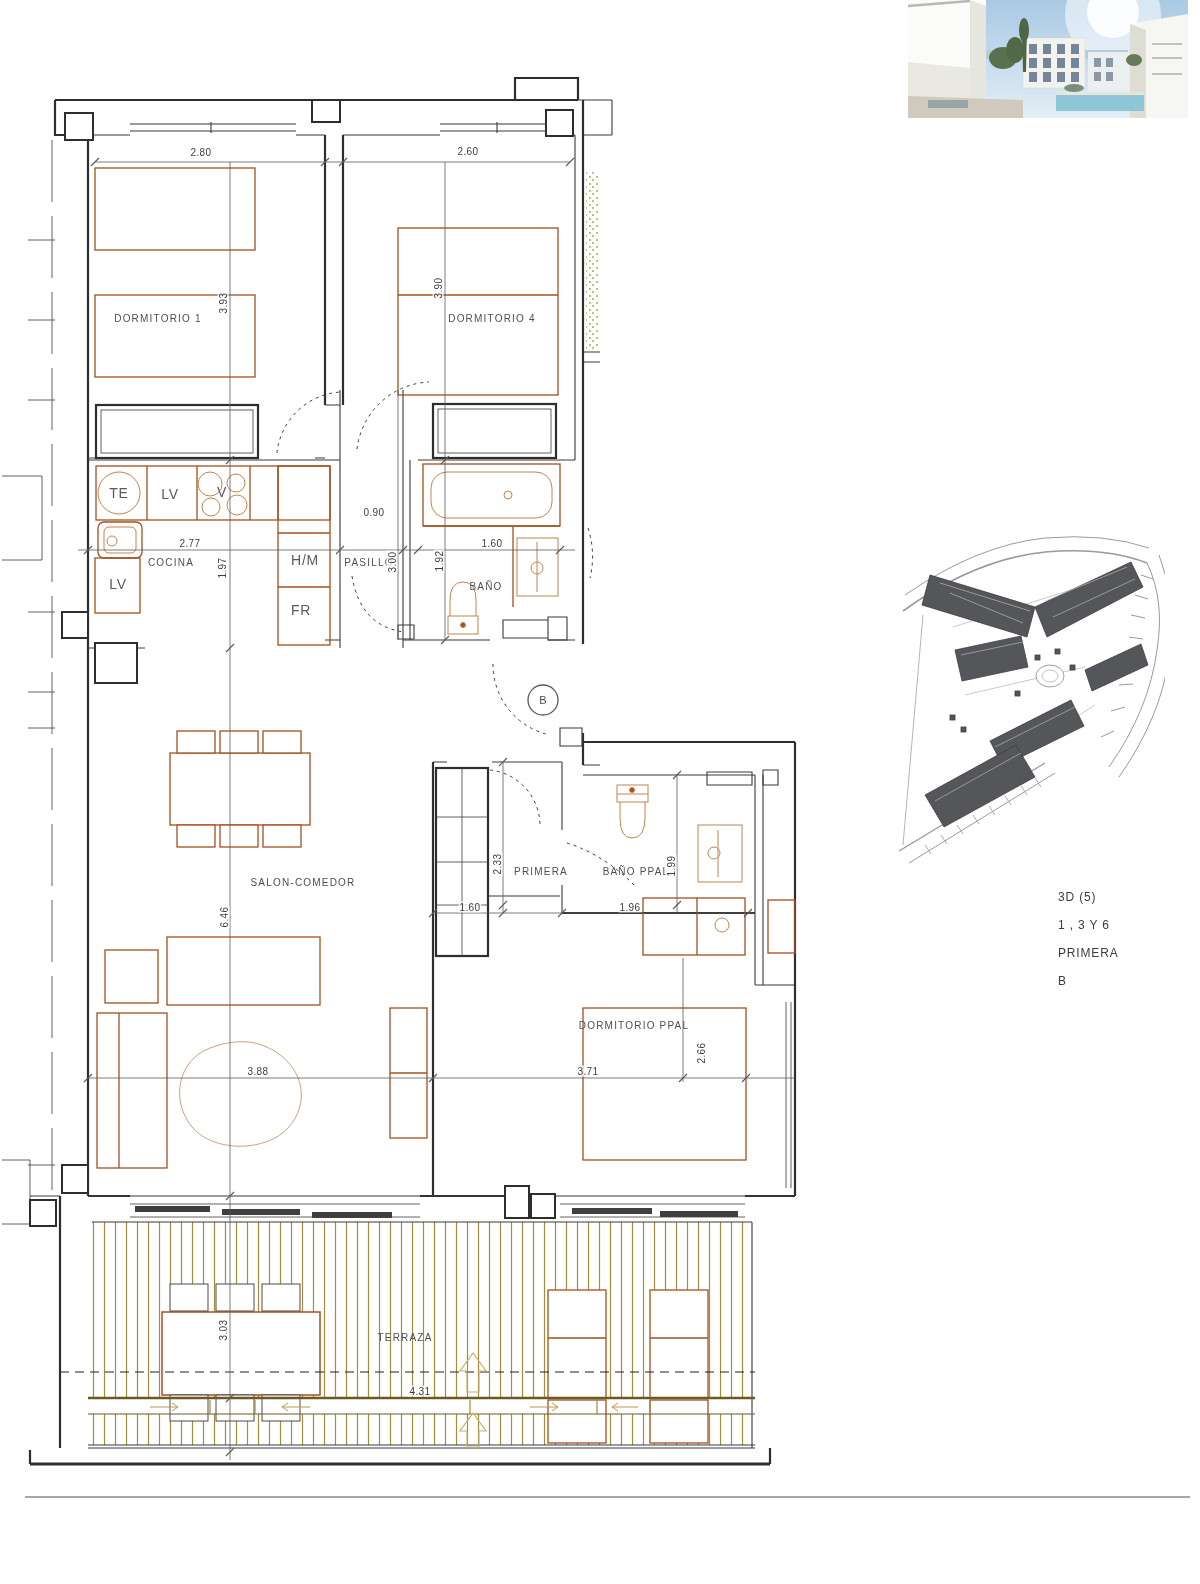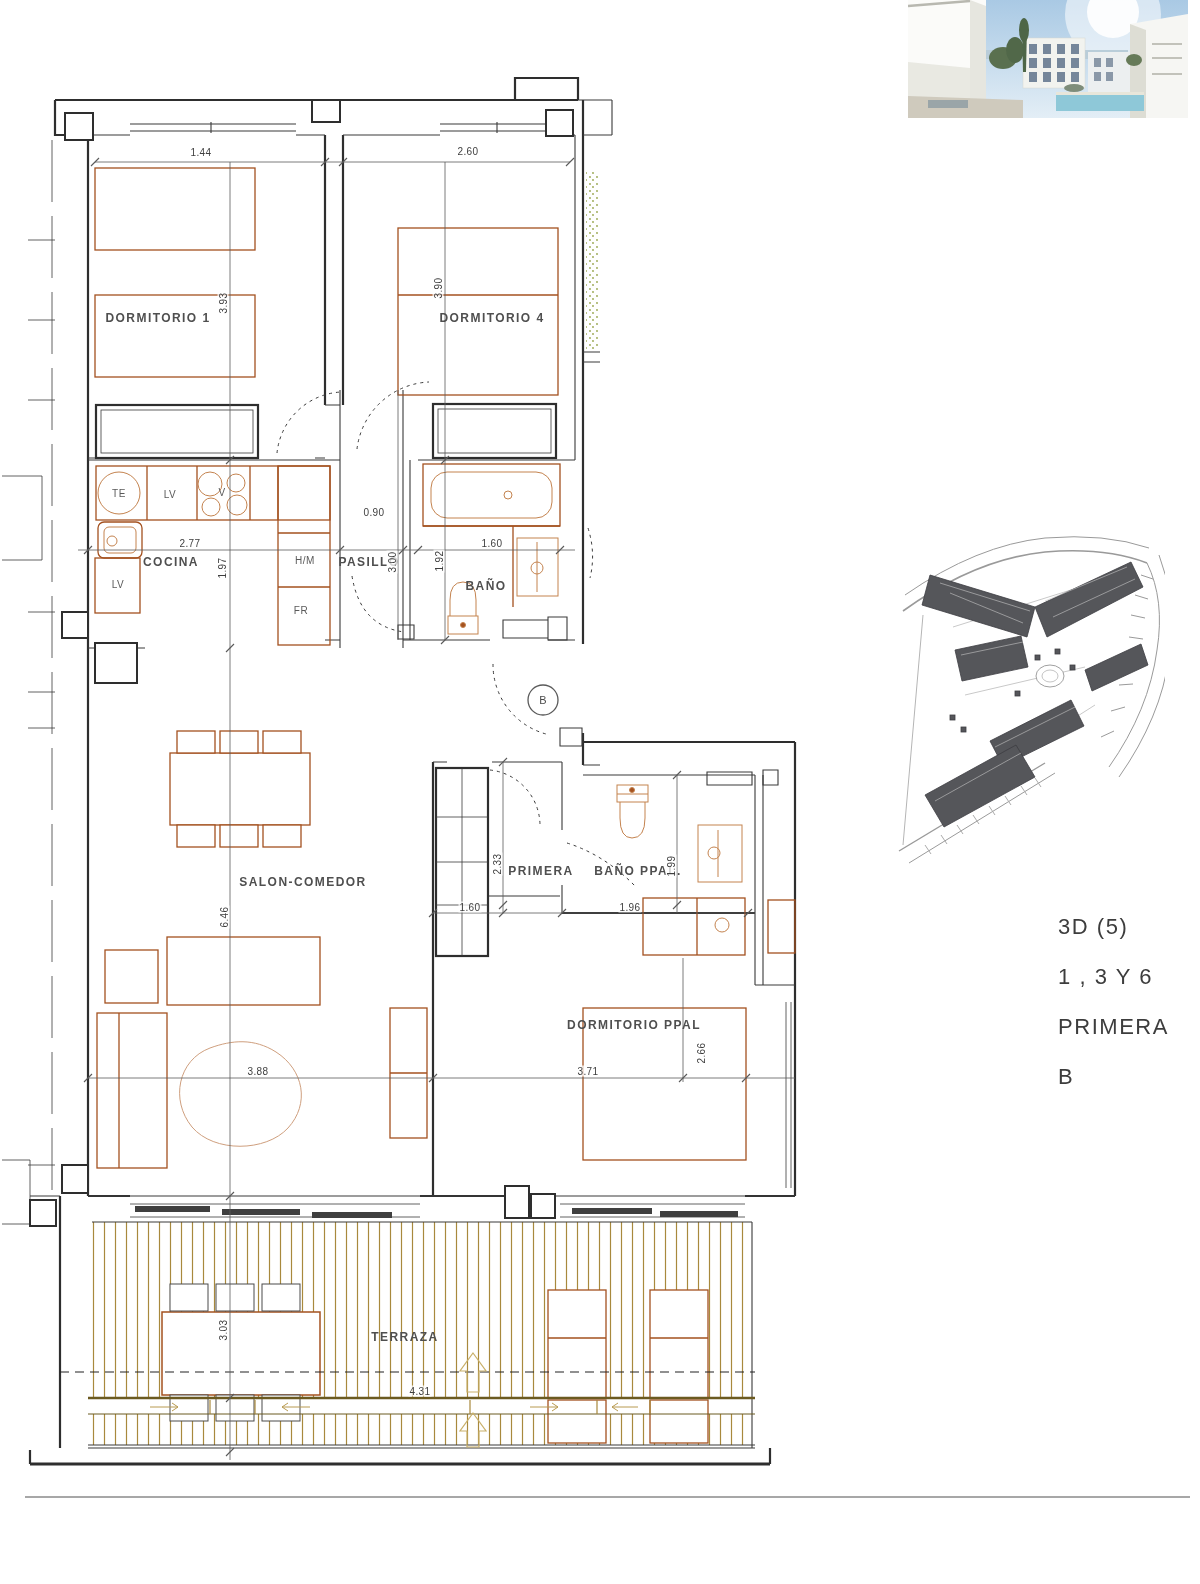--- a/index.html
+++ b/index.html
@@ -1,31 +1,31 @@
 <!DOCTYPE html>
 <html><head>
 <meta charset="utf-8">
 <style>
   html,body{margin:0;padding:0;background:#fff;}
   .sheet{position:relative;width:1200px;height:1584px;background:#ffffff;overflow:hidden;
          font-family:"Liberation Sans", sans-serif;}
   .plan-svg{position:absolute;left:0;top:0;}
-  .lbl{position:absolute;transform:translate(-50%,-50%);font-size:12px;letter-spacing:0.12em;
-       color:#4f4f4f;white-space:nowrap;font-weight:bold;}
-  .app{position:absolute;transform:translate(-50%,-50%);font-size:10px;letter-spacing:0.05em;
+  .lbl{position:absolute;transform:translate(-50%,-50%);font-size:10px;letter-spacing:0.12em;
+       color:#4f4f4f;white-space:nowrap;}
+  .app{position:absolute;transform:translate(-50%,-50%);font-size:14px;letter-spacing:0.05em;
        color:#5a5a5a;white-space:nowrap;}
   .dim-lbl{position:absolute;transform:translate(-50%,-50%);font-size:10px;color:#3e3e3e;
        letter-spacing:0.04em;white-space:nowrap;background:rgba(255,255,255,0.75);padding:0 1px;}
   .dim-lbl.v{transform:translate(-50%,-50%) rotate(-90deg);}
   .bmark{position:absolute;transform:translate(-50%,-50%);font-size:11px;color:#4a4a4a;}
   .photo{position:absolute;left:908px;top:0;width:280px;height:118px;}
   .siteplan{position:absolute;left:895px;top:515px;width:270px;height:350px;}
   .info{position:absolute;left:1058px;top:890px;width:140px;}
-  .info div{position:relative;font-size:22px;color:#3d3d3d;letter-spacing:0.07em;
-            margin-bottom:14px;white-space:nowrap;margin-top:24px;}
+  .info div{position:relative;font-size:12px;color:#3d3d3d;letter-spacing:0.07em;
+            margin-bottom:14px;white-space:nowrap;}
 </style>
 </head>
 <body>
 
 <div class="sheet">
 
   <svg class="plan-svg" width="1200" height="1584" viewBox="0 0 1200 1584">
     <defs>
       <pattern id="slats" width="11" height="12" patternUnits="userSpaceOnUse">
         <path d="M5.5,0 V12" stroke="#a8893d" stroke-width="1.2"></path>
@@ -250,21 +250,21 @@
 
   <span class="app" style="left:119px;top:493px">TE</span>
   <span class="app" style="left:170px;top:494px">LV</span>
   <span class="app" style="left:222px;top:492px">V</span>
   <span class="app" style="left:118px;top:584px">LV</span>
   <span class="app" style="left:305px;top:560px">H/M</span>
   <span class="app" style="left:301px;top:610px">FR</span>
 
   <span class="bmark" style="left:543px;top:700px">B</span>
 
-  <span class="dim-lbl" style="left:201px;top:152px">1.44</span>
+  <span class="dim-lbl" style="left:201px;top:152px">2.80</span>
   <span class="dim-lbl" style="left:468px;top:151px">2.60</span>
   <span class="dim-lbl v" style="left:223px;top:303px">3.93</span>
   <span class="dim-lbl v" style="left:438px;top:288px">3.90</span>
   <span class="dim-lbl" style="left:190px;top:543px">2.77</span>
   <span class="dim-lbl v" style="left:222px;top:568px">1.97</span>
   <span class="dim-lbl" style="left:374px;top:512px">0.90</span>
   <span class="dim-lbl v" style="left:392px;top:562px">3.00</span>
   <span class="dim-lbl" style="left:492px;top:543px">1.60</span>
   <span class="dim-lbl v" style="left:439px;top:561px">1.92</span>
   <span class="dim-lbl v" style="left:224px;top:917px">6.46</span>

